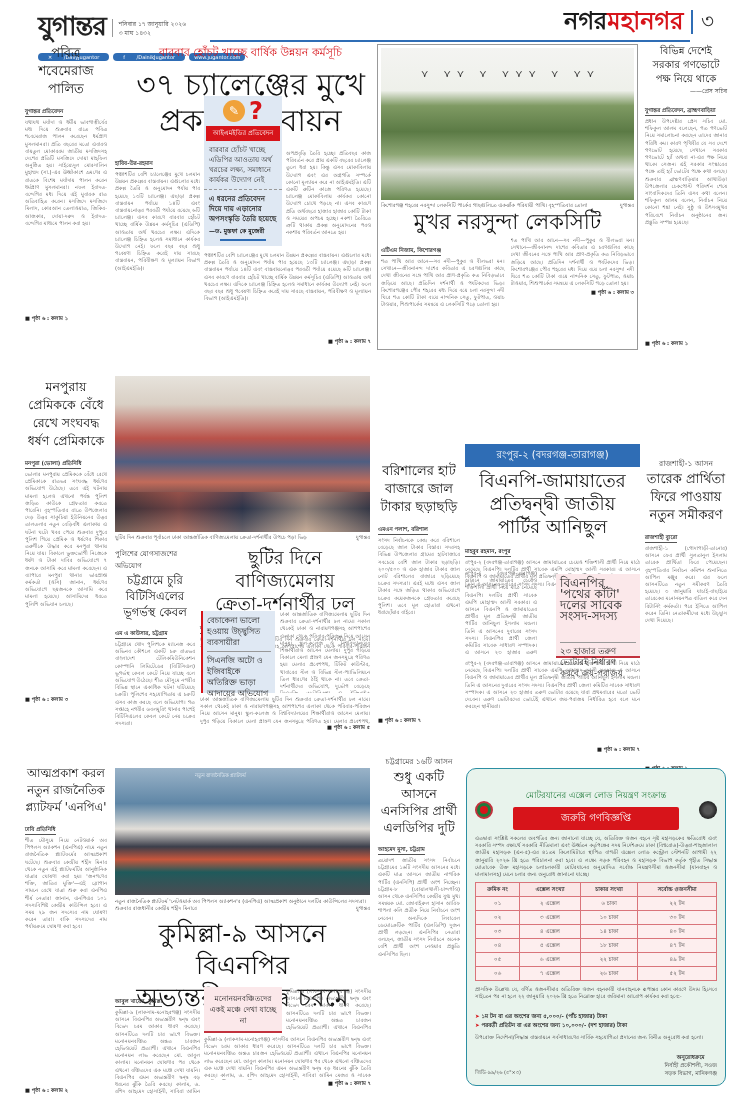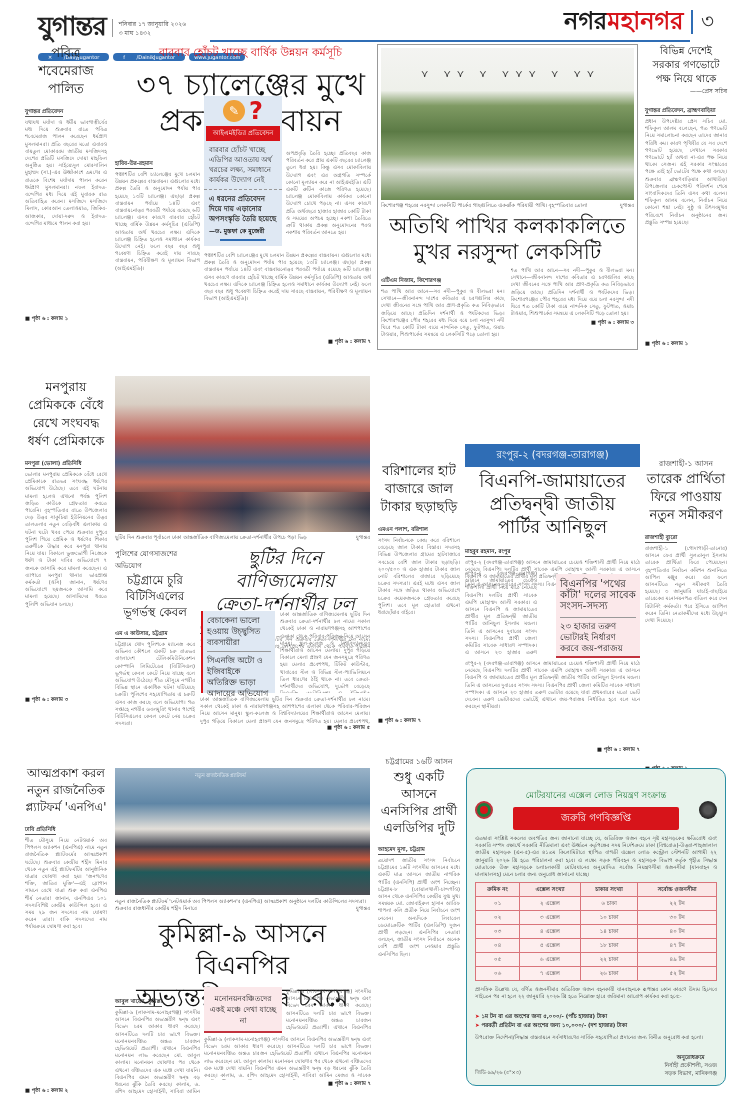--- a/index.html
+++ b/index.html
@@ -85,21 +85,20 @@
 </div>
 
 <div class="abs" style="left:377px;top:44px;width:261px;height:306px;border:1.5px solid #999;padding:3px;">
   <div class="photo" style="width:100%;height:152px;background:linear-gradient(180deg,#f4f4f2 0%,#eef0ea 28%,#7f9a63 38%,#5b7a45 55%,#8ea775 70%,#d9ddd2 80%,#6b8a52 100%);position:relative;">
     <div style="position:absolute;left:40px;top:20px;font-size:10px;color:#333;letter-spacing:6px;">⋎ ⋎⋎ ⋎ ⋎⋎⋎ ⋎ ⋎⋎</div>
   </div>
   <div class="caption" style="display:flex;justify-content:space-between;margin-top:2px;">
     <span>কিশোরগঞ্জ শহরের নরসুন্দা লেকসিটি পার্কের গাছগুলিতে একঝাঁক পরিযায়ী পাখি। বৃহস্পতিবার তোলা</span>
     <span>যুগান্তর</span>
   </div>
-  <div class="hl" style="font-size:21px;line-height:26px;margin-top:4px;">অতিথি পাখির কলকাকলিতে</div>
   <div class="hl" style="font-size:21px;line-height:26px;">মুখর নরসুন্দা লেকসিটি</div>
   <div style="display:flex;gap:6px;margin-top:2px;">
     <div style="flex:1;">
       <div class="byline">এটিএম নিজাম, কিশোরগঞ্জ</div>
       <div class="txt" style="height:52px;">শত পাখি আর আনে—সব নদী—পুকুর ও বীলভরা মন। সেখানে—জীবনানন্দ দাশের কবিতার এ চরণগুলির কাছে দেখা জীবনের সঙ্গে পাখি আর প্রাণ-প্রকৃতি কত নিবিড়ভাবে জড়িয়ে আছে। প্রতিদিন দর্শনার্থী ও পর্যটকদের ভিড়। কিশোরগঞ্জের পৌর শহরের মধ্য দিয়ে বয়ে চলা নরসুন্দা নদী ঘিরে শত কোটি টাকা ব্যয়ে নান্দনিক সেতু, ফুটপাত, ওয়াচ টাওয়ার, শিশুপার্কের সমন্বয়ে এ লেকসিটি গড়ে তোলা হয়।</div>
     </div>
     <div style="flex:1;">
       <div class="txt" style="height:52px;">শত পাখি আর আনে—সব নদী—পুকুর ও বীলভরা মন। সেখানে—জীবনানন্দ দাশের কবিতার এ চরণগুলির কাছে দেখা জীবনের সঙ্গে পাখি আর প্রাণ-প্রকৃতি কত নিবিড়ভাবে জড়িয়ে আছে। প্রতিদিন দর্শনার্থী ও পর্যটকদের ভিড়। কিশোরগঞ্জের পৌর শহরের মধ্য দিয়ে বয়ে চলা নরসুন্দা নদী ঘিরে শত কোটি টাকা ব্যয়ে নান্দনিক সেতু, ফুটপাত, ওয়াচ টাওয়ার, শিশুপার্কের সমন্বয়ে এ লেকসিটি গড়ে তোলা হয়।</div>
       <div class="cont" style="text-align:right;">■ পৃষ্ঠা ৬ : কলাম ৩</div>
     </div>
@@ -141,21 +140,21 @@
   <div class="hl" style="font-size:18px;line-height:23px;margin-top:2px;">বিএনপি-জামায়াতের</div>
   <div class="hl" style="font-size:18px;line-height:23px;">প্রতিদ্বন্দ্বী জাতীয়</div>
   <div class="hl" style="font-size:18px;line-height:23px;">পার্টির আনিছুল</div>
   <div class="byline" style="margin-top:2px;">মাহবুব রহমান, রংপুর</div>
   <div class="txt" style="height:28px;">রংপুর-২ (বদরগঞ্জ-তারাগঞ্জ) আসনে জামায়াতের চেয়েও শক্তিশালী প্রার্থী নিয়ে মাঠে নেমেছে বিএনপি। দলটির প্রার্থী সাবেক এমপি মোহাম্মদ আলী সরকার। এ আসনে বিএনপি ও জামায়াতের প্রার্থীর মূল প্রতিদ্বন্দ্বী জাতীয় পার্টির আনিছুল ইসলাম মন্ডল। তিনি এ আসনের দুবারের সংসদ সদস্য। বিএনপির প্রার্থী জেলা কমিটির সাবেক সাধারণ সম্পাদক। এ আসনে ২৩ হাজার তরুণ ভোটার রয়েছে যারা প্রথমবারের মতো ভোট দেবেন। তরুণ ভোটারদের ভোটেই এখানে জয়-পরাজয় নির্ধারিত হবে বলে মনে করছেন স্থানীয়রা। </div>
 </div>
 <div class="abs" style="left:465px;top:570px;width:72px;">
   <div class="txt" style="height:86px;">রংপুর-২ (বদরগঞ্জ-তারাগঞ্জ) আসনে জামায়াতের চেয়েও শক্তিশালী প্রার্থী নিয়ে মাঠে নেমেছে বিএনপি। দলটির প্রার্থী সাবেক এমপি মোহাম্মদ আলী সরকার। এ আসনে বিএনপি ও জামায়াতের প্রার্থীর মূল প্রতিদ্বন্দ্বী জাতীয় পার্টির আনিছুল ইসলাম মন্ডল। তিনি এ আসনের দুবারের সংসদ সদস্য। বিএনপির প্রার্থী জেলা কমিটির সাবেক সাধারণ সম্পাদক। এ আসনে ২৩ হাজার তরুণ ভোটার রয়েছে যারা প্রথমবারের মতো ভোট দেবেন। তরুণ ভোটারদের ভোটেই এখানে জয়-পরাজয় নির্ধারিত হবে বলে মনে করছেন স্থানীয়রা। </div>
 </div>
 <div class="abs" style="left:556px;top:574px;width:84px;height:84px;background:#fbe8ea;border-bottom:2px solid #c2323d;padding:4px;">
-  <div style="font-size:10px;line-height:11px;color:#222;border-bottom:1px solid #999;padding-bottom:6px;font-family:'DejaVu Sans',sans-serif;">বিএনপির 'পথের কাঁটা' দলের সাবেক সংসদ-সদস্য</div>
+  <div style="font-size:12px;line-height:11px;color:#222;border-bottom:1px solid #999;padding-bottom:20px;font-family:'DejaVu Sans',sans-serif;">বিএনপির 'পথের কাঁটা' দলের সাবেক সংসদ-সদস্য</div>
   <div style="font-size:8.5px;line-height:11px;color:#222;padding-top:3px;font-family:'DejaVu Sans',sans-serif;">২৩ হাজার তরুণ ভোটারই নির্ধারণ করবে জয়-পরাজয়</div>
 </div>
 <div class="abs" style="left:465px;top:660px;width:175px;">
   <div class="txt" style="height:86px;">রংপুর-২ (বদরগঞ্জ-তারাগঞ্জ) আসনে জামায়াতের চেয়েও শক্তিশালী প্রার্থী নিয়ে মাঠে নেমেছে বিএনপি। দলটির প্রার্থী সাবেক এমপি মোহাম্মদ আলী সরকার। এ আসনে বিএনপি ও জামায়াতের প্রার্থীর মূল প্রতিদ্বন্দ্বী জাতীয় পার্টির আনিছুল ইসলাম মন্ডল। তিনি এ আসনের দুবারের সংসদ সদস্য। বিএনপির প্রার্থী জেলা কমিটির সাবেক সাধারণ সম্পাদক। এ আসনে ২৩ হাজার তরুণ ভোটার রয়েছে যারা প্রথমবারের মতো ভোট দেবেন। তরুণ ভোটারদের ভোটেই এখানে জয়-পরাজয় নির্ধারিত হবে বলে মনে করছেন স্থানীয়রা। </div>
   <div class="cont" style="text-align:right;">■ পৃষ্ঠা ৬ : কলাম ৭</div>
 </div>
 
 <div class="abs" style="left:645px;top:458px;width:82px;">
   <div style="font-size:7.5px;text-align:center;color:#333;font-family:'DejaVu Sans',sans-serif;">রাজশাহী-১ আসন</div>
   <div class="hl" style="font-size:13px;line-height:18px;">তারেক প্রার্থিতা ফিরে পাওয়ায় নতুন সমীকরণ</div>
@@ -165,21 +164,21 @@
 </div>
 
 <div class="abs" style="left:115px;top:548px;width:80px;">
   <div style="font-size:7px;text-align:left;color:#333;font-family:'DejaVu Sans',sans-serif;">পুলিশের যোগসাজশের অভিযোগ</div>
   <div class="hl" style="font-size:11.5px;line-height:16px;">চট্টগ্রামে চুরি বিটিসিএলের ভূগর্ভস্থ কেবল</div>
   <div class="byline">এম এ কাউসার, চট্টগ্রাম</div>
   <div class="txt" style="height:148px;">চট্টগ্রামে খোদ পুলিশকে ম্যানেজ করে অভিনব কৌশলে একটি চক্র রাতভর বাংলাদেশ টেলিকমিউনিকেশন কোম্পানি লিমিটেডের (বিটিসিএল) ভূগর্ভস্থ কেবল কেটে নিয়ে যাচ্ছে বলে অভিযোগ উঠেছে। শীত মৌসুমে নগরীর বিভিন্ন স্থানে একাধিক ঘটনা ঘটিয়েছে চক্রটি। পুলিশের সহযোগিতায় এ চক্রটি এসব কাজ করছে বলে অভিযোগ। গত সপ্তাহে নগরীর ডবলমুরিং থানার পাশেই বিটিসিএলের কেবল কেটে নেয় চক্রের সদস্যরা।</div>
   <div class="cont">■ পৃষ্ঠা ৬ : কলাম ৩</div>
 </div>
 
-<div class="abs" style="left:200px;top:546px;width:170px;font-style:italic;">
+<div class="abs" style="left:200px;top:546px;width:170px;">
   <div class="hl" style="font-size:18px;line-height:23px;">ছুটির দিনে বাণিজ্যমেলায়</div>
   <div class="hl" style="font-size:18px;line-height:23px;">ক্রেতা-দর্শনার্থীর ঢল</div>
   <div class="byline">আমির হুসাইন স্মিথ, নারায়ণগঞ্জ</div>
   <div class="txt" style="height:14px;">ঢাকা আন্তর্জাতিক বাণিজ্যমেলায় ছুটির দিন শুক্রবার ক্রেতা-দর্শনার্থীর ঢল নামে। সকাল থেকেই ঢাকা ও নারায়ণগঞ্জসহ আশপাশের এলাকা থেকে পরিবার-পরিজন নিয়ে আসেন মানুষ। স্কুল-কলেজ ও বিশ্ববিদ্যালয়ের শিক্ষার্থীরাও আসেন মেলায়। দুপুর গড়িয়ে বিকালে মেলা প্রাঙ্গণ যেন জনসমুদ্রে পরিণত হয়। মেলার প্রবেশপথ, টিকিট কাউন্টার, খাবারের স্টল ও বিভিন্ন স্টল-প্যাভিলিয়নে তিল ধারণের ঠাঁই থাকে না। তবে ক্রেতা-দর্শনার্থীদের অভিযোগ, দুর্ভোগ বেড়েছে সিএনজি অটোরিকশা ও ইজিবাইক চালকদের অতিরিক্ত ভাড়া আদায়ে।</div>
 </div>
 <div class="abs" style="left:201px;top:611px;width:74px;height:82px;background:#dfe8f3;border-left:2px solid #d7141a;padding:4px;">
   <div style="font-size:8px;line-height:11px;color:#222;border-bottom:1px solid #999;padding-bottom:3px;font-family:'DejaVu Sans',sans-serif;">বেচাকেনা ভালো হওয়ায় উচ্ছ্বসিত ব্যবসায়ীরা</div>
   <div style="font-size:8px;line-height:11px;color:#222;padding-top:3px;font-family:'DejaVu Sans',sans-serif;">সিএনজি অটো ও ইজিবাইকে অতিরিক্ত ভাড়া আদায়ের অভিযোগ</div>
 </div>
 <div class="abs" style="left:280px;top:611px;width:90px;">

